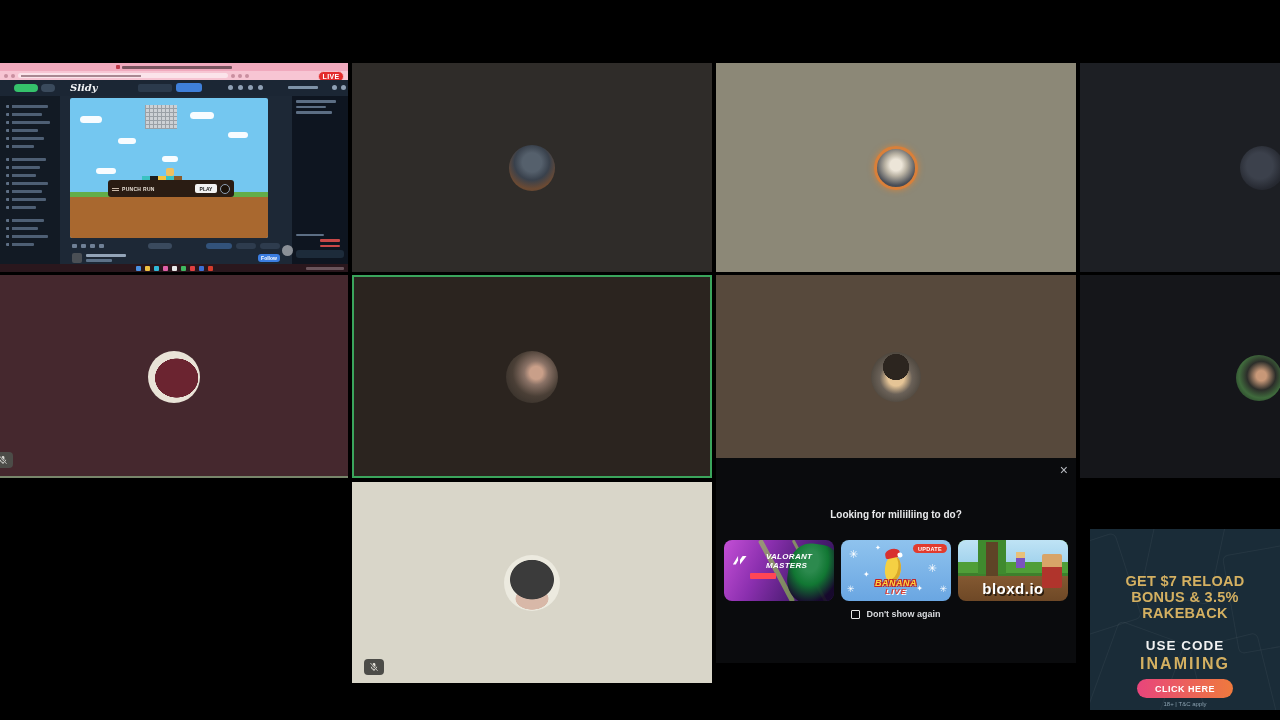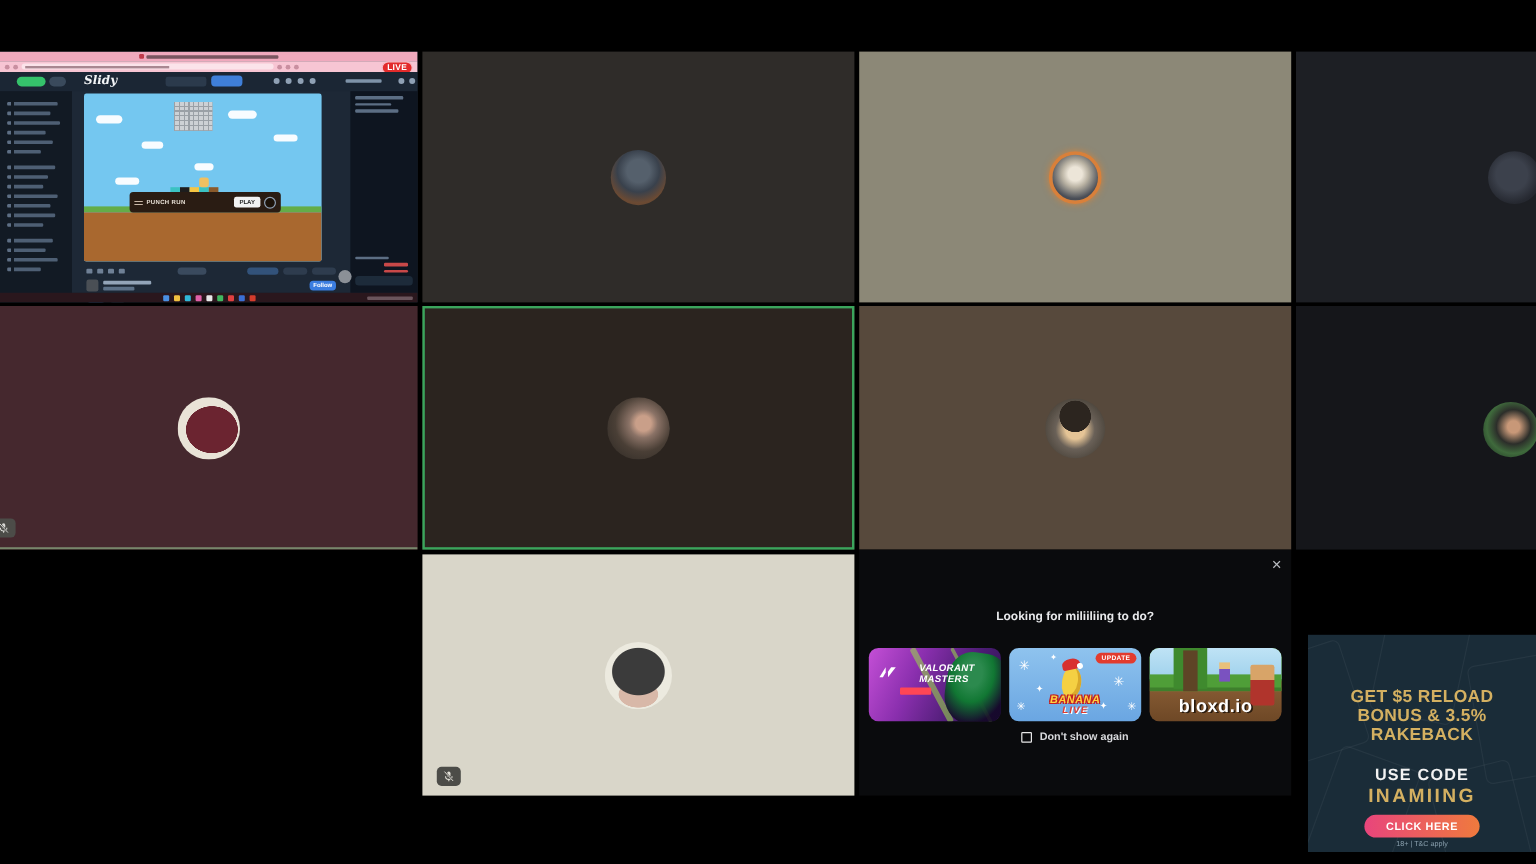--- a/index.html
+++ b/index.html
@@ -6,21 +6,21 @@
   body { background:#000; font-family:"Liberation Sans", sans-serif; }
   .stage { position:relative; width:1280px; height:720px; background:#000; overflow:hidden; }
 
   
   .topbar { position:absolute; top:0; left:0; width:1280px; height:17px; background:#0e0e0e;
             display:flex; align-items:center; justify-content:center; gap:5px; }
   .room-icon { width:8px; height:8px; border-radius:2px; background:linear-gradient(135deg,#8a8a8a,#4a4a4a); }
   .room-name { color:#cfcfcf; font-size:9px; font-weight:bold; letter-spacing:.2px; }
 
   
-  .tile { position:absolute; overflow:hidden; }
+  .tile { position:absolute; overflow:hidden;margin-top:20px; }
   .tileB { left:352px; top:43px;  width:360px; height:209px; background:#2f2c29; }
   .tileC { left:716px; top:43px;  width:360px; height:209px; background:#8c8877; }
   .tileD { left:1080px; top:43px; width:200px; height:209px; background:#1d1f24; }
   .tileE { left:0;     top:255px; width:348px; height:203px; background:#45282e; }
   .tileF { left:352px; top:255px; width:360px; height:203px; background:#2b241f; border:2px solid #3ba55c; }
   .tileG { left:716px; top:255px; width:360px; height:203px; background:#57493c; }
   .tileH { left:1080px; top:255px; width:200px; height:203px; background:#15161a; }
   .tileI { left:352px; top:462px; width:360px; height:201px; background:#d9d6c9; }
   .center-avatar { position:absolute; left:50%; top:50%; transform:translate(-50%,-50%); border-radius:50%; }
   .av { border-radius:50%; }
@@ -411,21 +411,21 @@
       <span class="dontshow-label">Don't show again</span>
     </div>
   </div>
 
   <div class="stake-ad">
     <span class="stake-card" style="left:-20px;top:10px;width:60px;height:90px;transform:rotate(-18deg);"></span>
     <span class="stake-card" style="left:60px;top:-30px;width:70px;height:100px;transform:rotate(12deg);"></span>
     <span class="stake-card" style="left:140px;top:20px;width:70px;height:100px;transform:rotate(-10deg);"></span>
     <span class="stake-card" style="left:10px;top:100px;width:70px;height:100px;transform:rotate(20deg);"></span>
     <span class="stake-card" style="left:110px;top:110px;width:70px;height:100px;transform:rotate(-14deg);"></span>
-    <div class="stake-line" style="top:44px;">GET $5 RELOAD</div>
+    <div class="stake-line" style="top:44px;">GET $7 RELOAD</div>
     <div class="stake-line" style="top:60px;">BONUS &amp; 3.5%</div>
     <div class="stake-line" style="top:76px;">RAKEBACK</div>
     <div class="stake-usecode">USE CODE</div>
     <div class="stake-code">INAMIING</div>
     <button class="stake-cta">CLICK HERE</button>
     <div class="stake-terms">18+ | T&amp;C apply</div>
   </div>
 
 </div>
 

